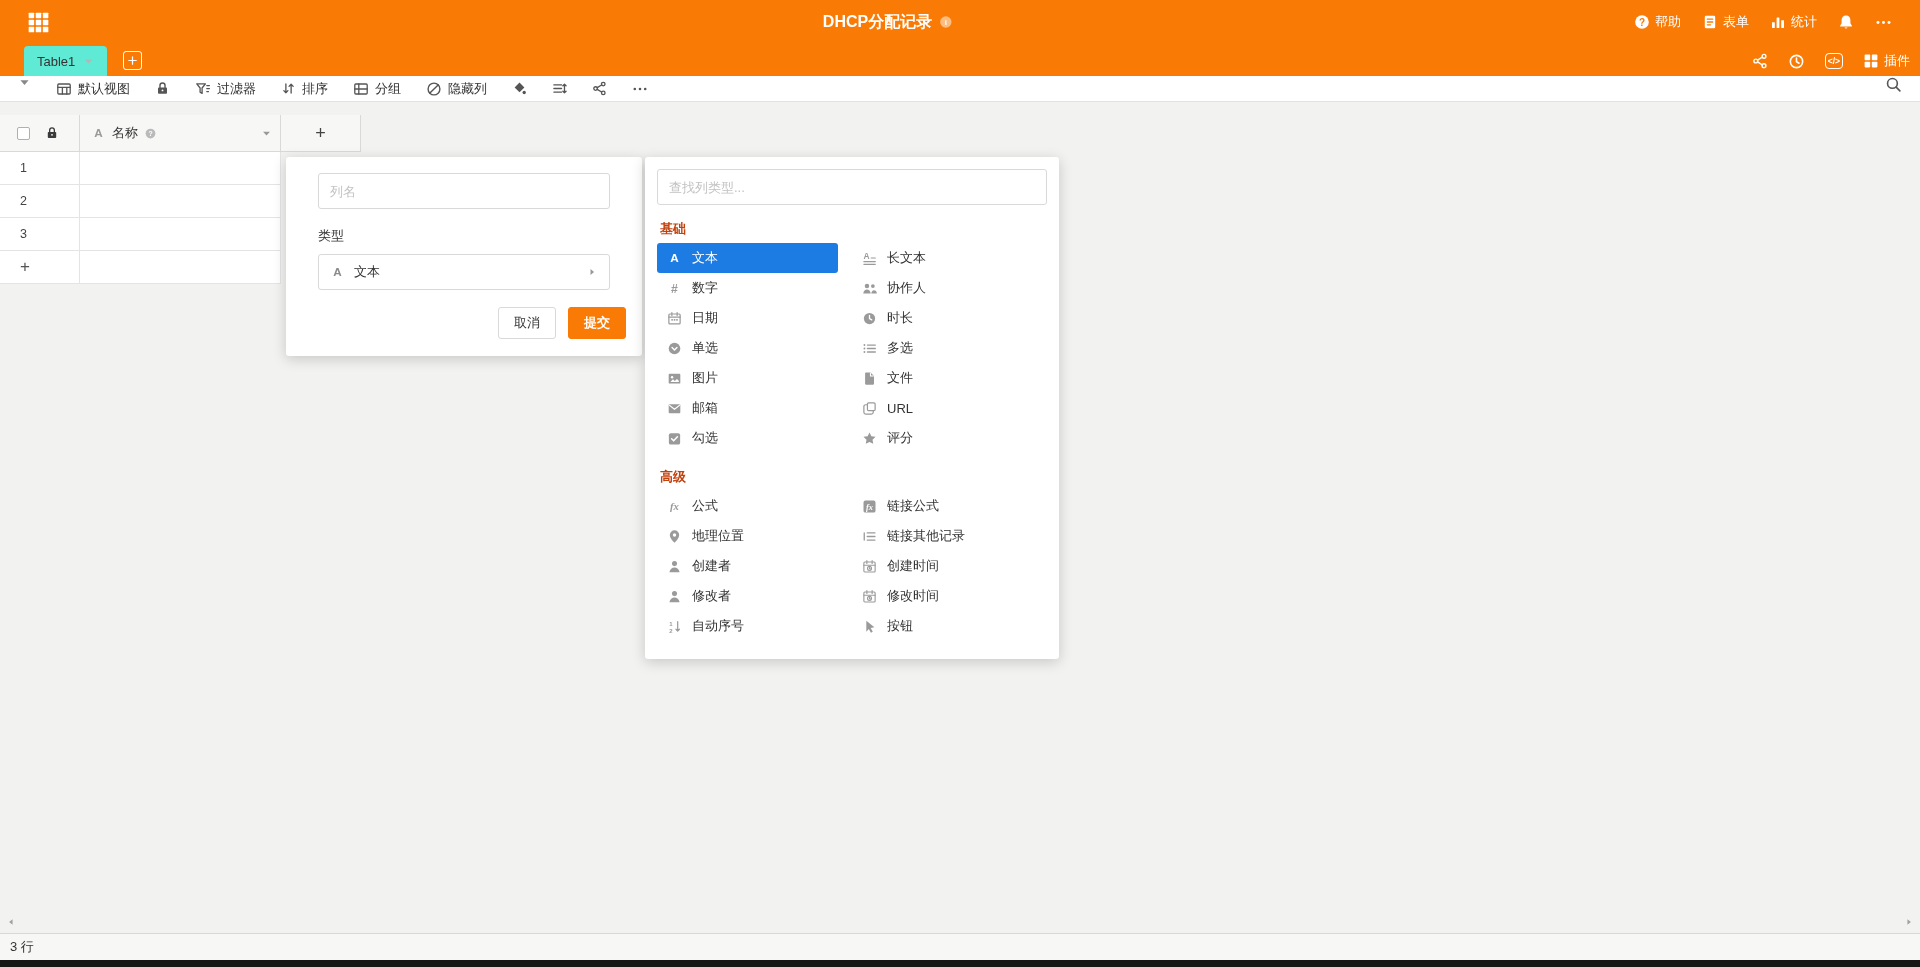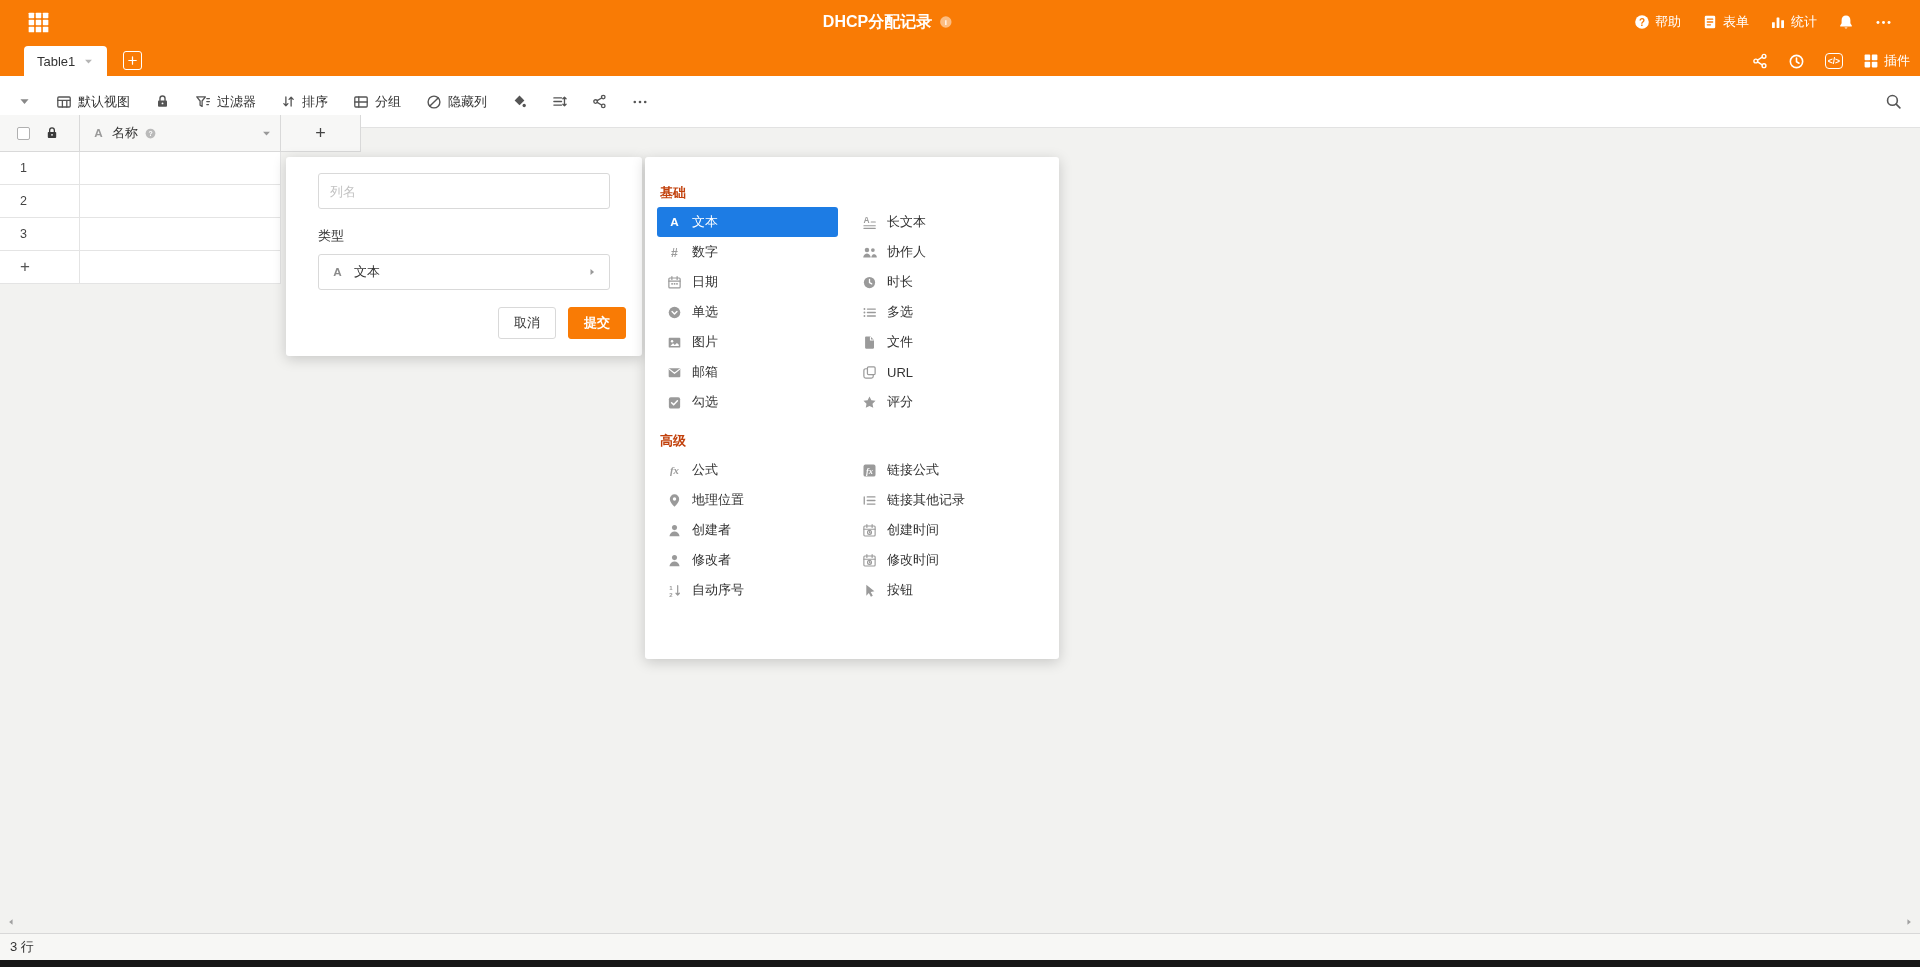--- a/index.html
+++ b/index.html
@@ -8,30 +8,30 @@
   #app { position:relative; width:1920px; height:967px; background:#f2f2f0; overflow:hidden; }
 
   
   .top { position:absolute; top:0; left:0; right:0; height:76px; background:#F97B05; }
   .hrow1 { height:44px; display:flex; align-items:center; padding:0 28px; position:relative; }
   .grid-menu { display:flex; color:#fff; cursor:pointer; }
   .title-wrap { position:absolute; left:888px; transform:translateX(-50%); display:flex; align-items:center; gap:7px; color:#fff; font-size:16px; font-weight:bold; white-space:nowrap; }
   .hactions { margin-left:auto; display:flex; align-items:center; gap:21px; color:#fff; }
   .hact { display:flex; align-items:center; gap:5px; color:#fff; cursor:pointer; }
   .hrow2 { height:32px; display:flex; align-items:flex-end; padding:0 10px 0 24px; }
-  .tab { height:30px; background:#ffffff; border-radius:4px 4px 0 0; display:flex; align-items:center; gap:8px; padding:0 13px; color:#333; cursor:pointer; }
+  .tab { height:30px; background:#5eead4; border-radius:4px 4px 0 0; display:flex; align-items:center; gap:8px; padding:0 13px; color:#333; cursor:pointer; }
   .tab .caret { display:flex; color:#b5b5b5; }
   .add-tab { width:19px; height:19px; border:1.6px solid #fff; border-radius:3px; margin:0 0 6px 16px; display:flex; align-items:center; justify-content:center; color:#fff; cursor:pointer; }
   .hrow2-actions { margin-left:auto; display:flex; align-items:center; gap:20px; color:#fff; margin-bottom:6px; }
   .hact2 { display:flex; align-items:center; gap:5px; cursor:pointer; }
   .api-badge { display:inline-flex; align-items:center; justify-content:center; border:1.5px solid #fff; border-radius:4px; height:16px; padding:0 2px; font-size:8.5px; font-weight:bold; letter-spacing:0; }
   .api-badge::before { content:"</>"; }
 
   
-  .toolbar { position:absolute; top:76px; left:0; right:0; height:52px; background:#fff; border-bottom:1px solid #e2e2e2; display:flex; align-items:center; padding:0 18px; gap:25px; }
+  .toolbar { position:absolute; top:76px; left:0; right:0; height:26px; background:#fff; border-bottom:1px solid #e2e2e2; display:flex; padding:0 18px; gap:25px; }
   .titem { display:flex; align-items:center; gap:6px; color:#333; cursor:pointer; }
   .titem .ico { display:flex; color:#555; }
   .tcaret { display:flex; color:#888; cursor:pointer; }
   .tool-search { margin-left:auto; display:flex; color:#555; cursor:pointer; }
 
   
   .canvas { position:absolute; top:115px; left:0; right:0; bottom:56px; }
   .g-hrow { display:flex; height:37px; }
   .g-cell { background:#f7f7f6; border-right:1px solid #d9d9d9; border-bottom:1px solid #d9d9d9; }
   .rowhead { width:80px; display:flex; align-items:center; padding-left:17px; }
@@ -422,20 +422,21 @@
           </span>
       </div>
     </div>
     <div class="dfooter">
       <button class="btn">取消</button>
       <button class="btn primary">提交</button>
     </div>
   </div>
 
   <div class="tpanel">
+    <input class="inp" type="text" placeholder="查找列类型..." style="">
     <div id="type-sections">
         <div class="tsection-label">基础</div>
         <div class="type-grid">
           <div class="type-item selected">
             <span class="ticon">
               <svg viewBox="0 0 16 16" width="15" height="15" xmlns="http://www.w3.org/2000/svg">
                 <text x="8" y="12.2" font-size="12.5" font-weight="bold" fill="currentColor" text-anchor="middle" font-family="Liberation Sans,sans-serif">A</text>
               </svg>
             </span>
             <span>文本</span>

